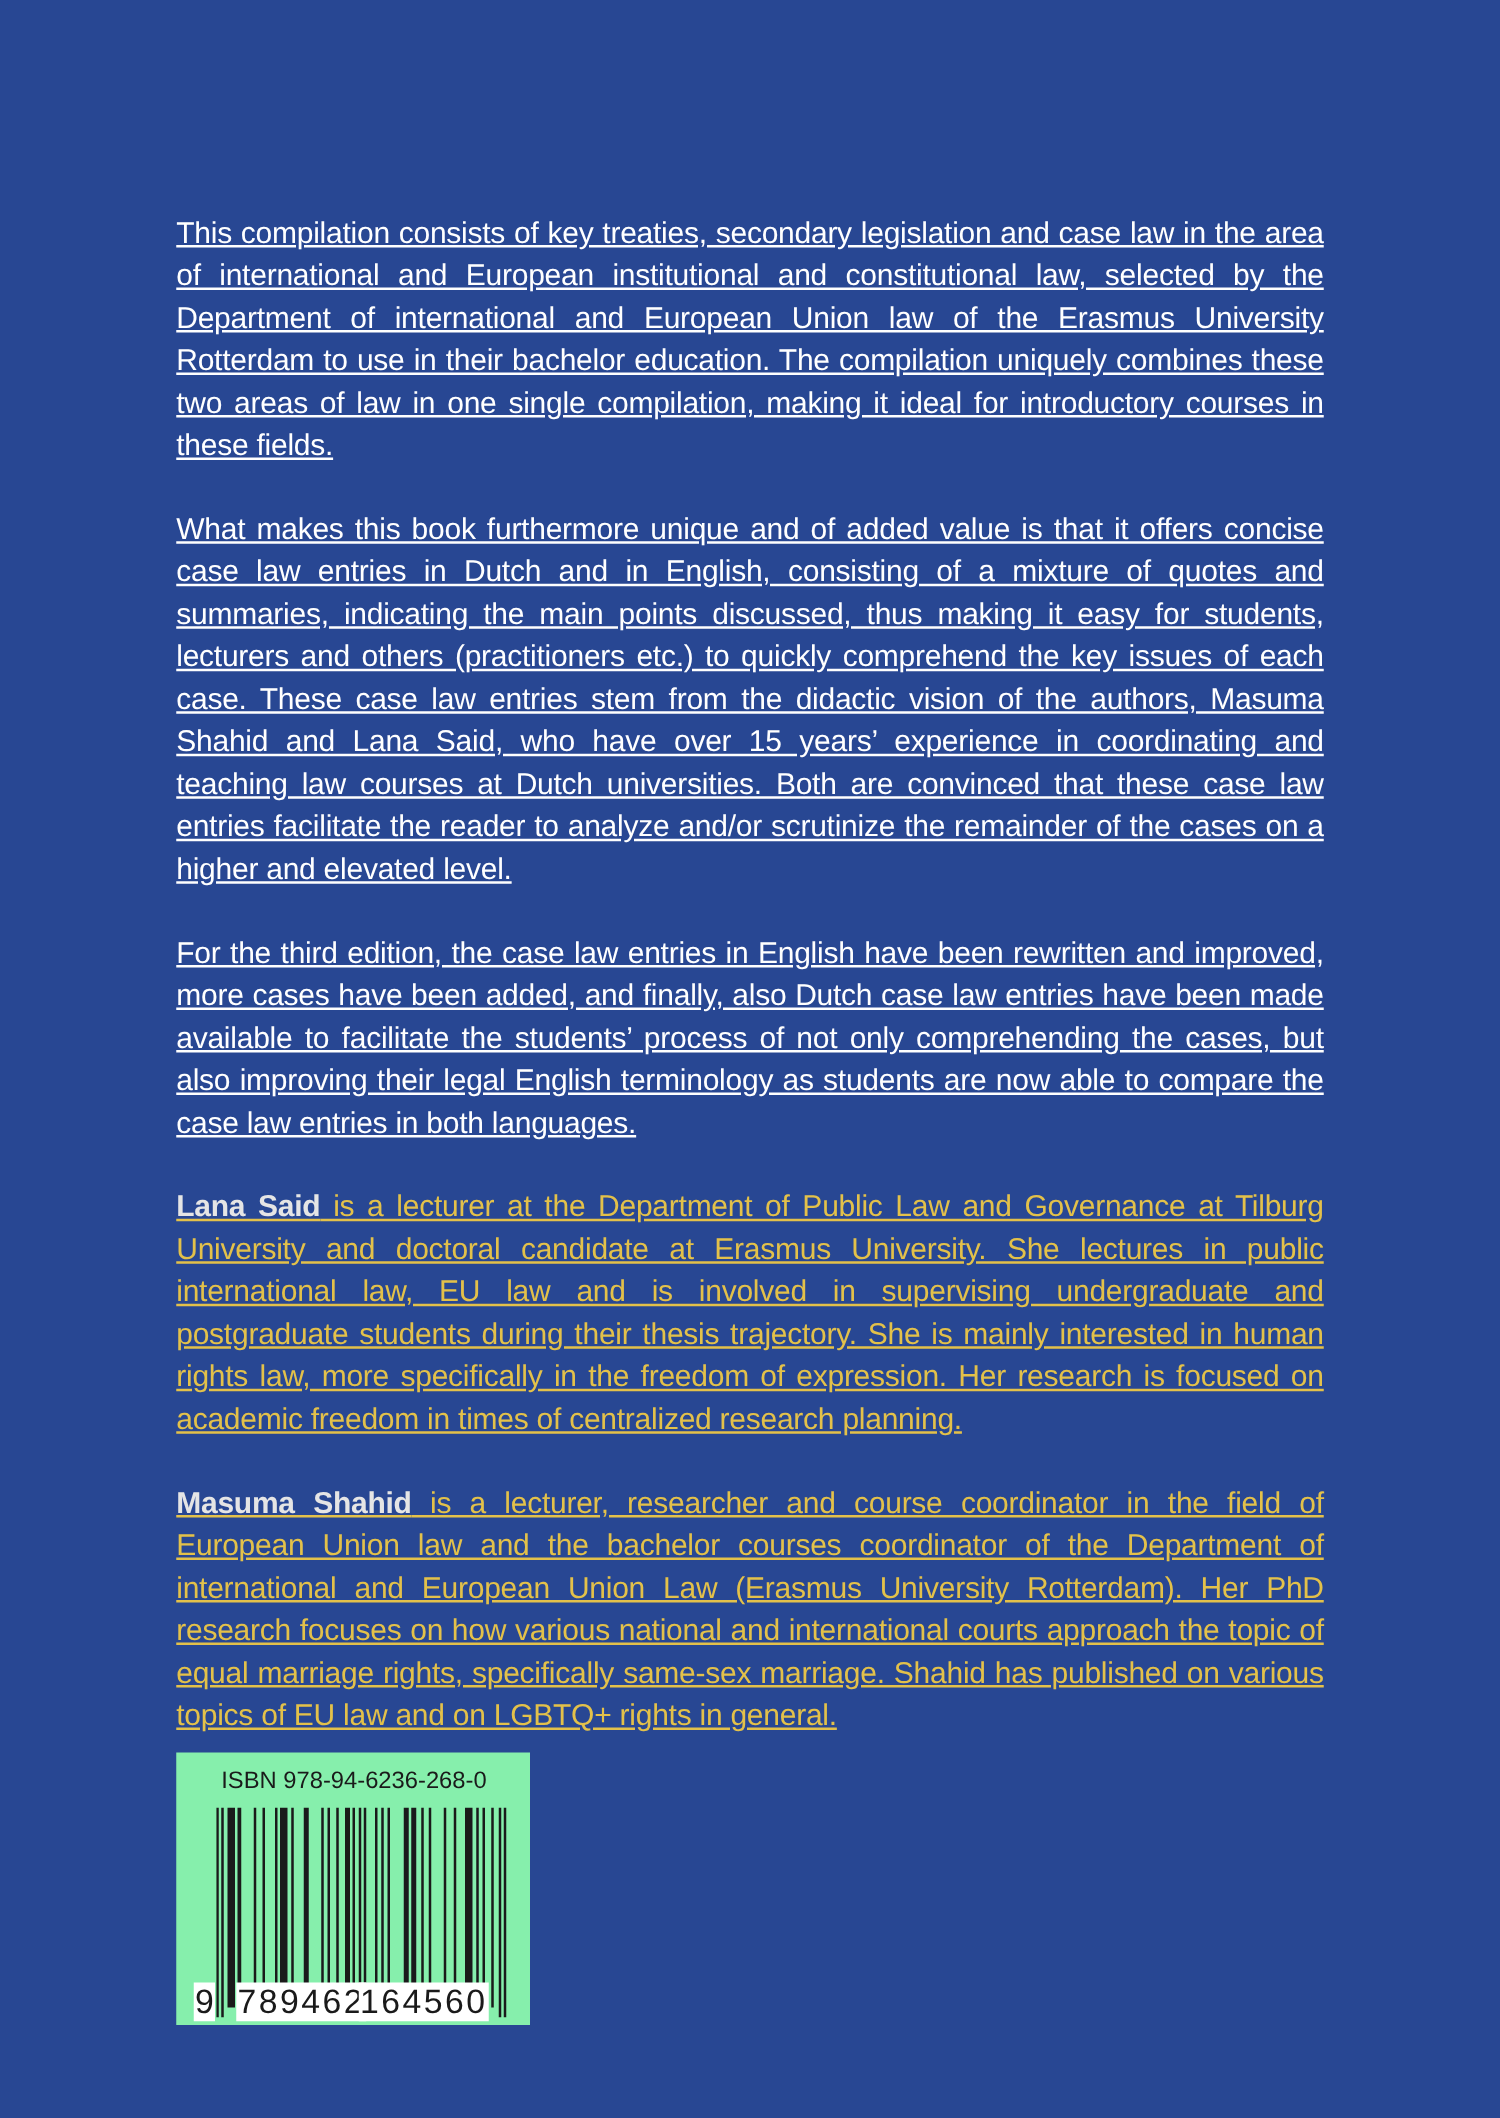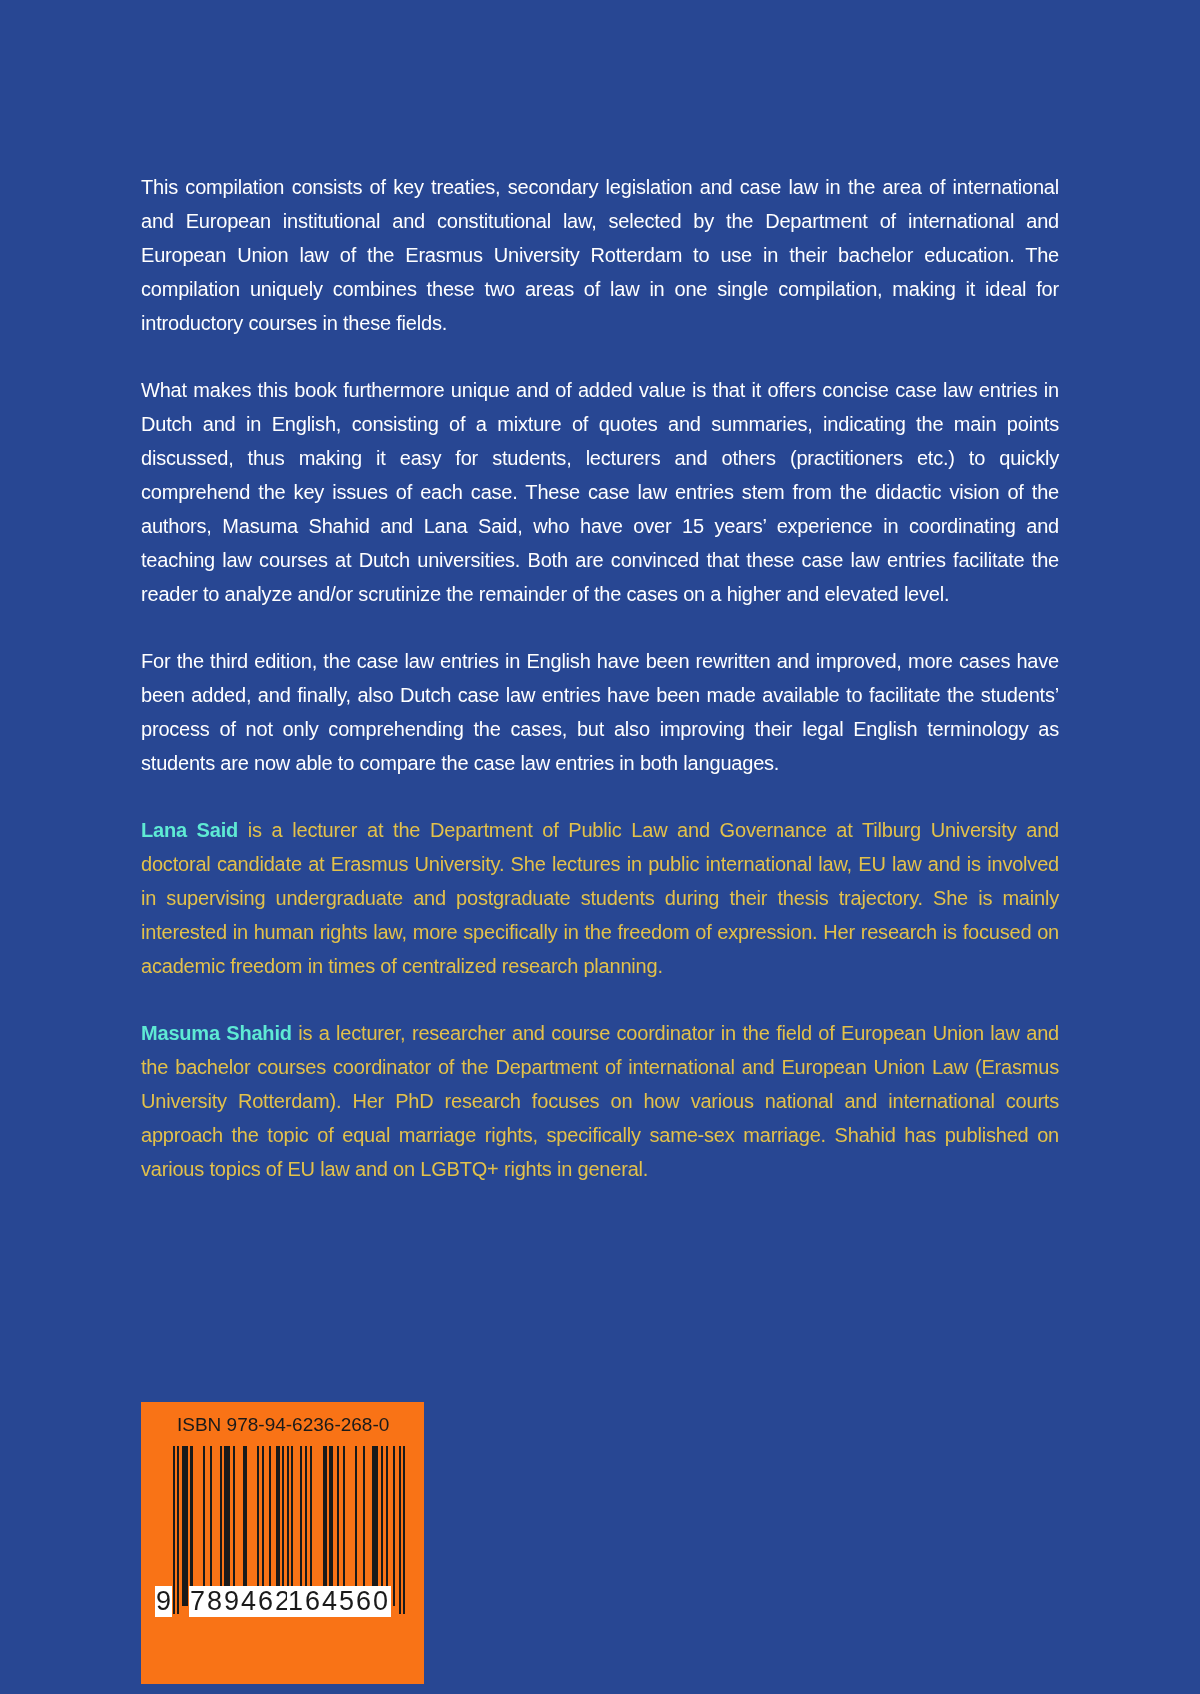--- a/index.html
+++ b/index.html
@@ -10,35 +10,36 @@
     overflow: hidden;
     font-family: "Liberation Sans", "DejaVu Sans", sans-serif;
   }
   .content {
     position: absolute;
     left: 141px; top: 170px;
     width: 918px;
   }
   .para {
     margin: 0;
-    font-size: 20px;
+    font-size: 24px;
     line-height: 34px;
     text-align: justify;
     letter-spacing: -0.2px;
     font-stretch: condensed;
+    text-decoration: underline;
   }
   .para.white { color: #ffffff; }
   .para.gold { color: #e3c14a; }
   .para + .para { margin-top: 33px; }
-  .bio-name { font-weight: bold; color: #5eead4; }
+  .bio-name { font-weight: bold; color: #e5e5e5; }
   .barcode-box {
     position: absolute;
     left: 141px; top: 1402px;
-    width: 283px; height: 282px;
-    background: #f97316;
+    width: 283px; height: 218px;
+    background: #86efac;
   }
   .isbn-text {
     position: absolute;
     left: 36px; top: 12px;
     font-size: 19px;
     color: #1a1a1a;
     letter-spacing: 0px;
   }
   .bars {
     position: absolute;

